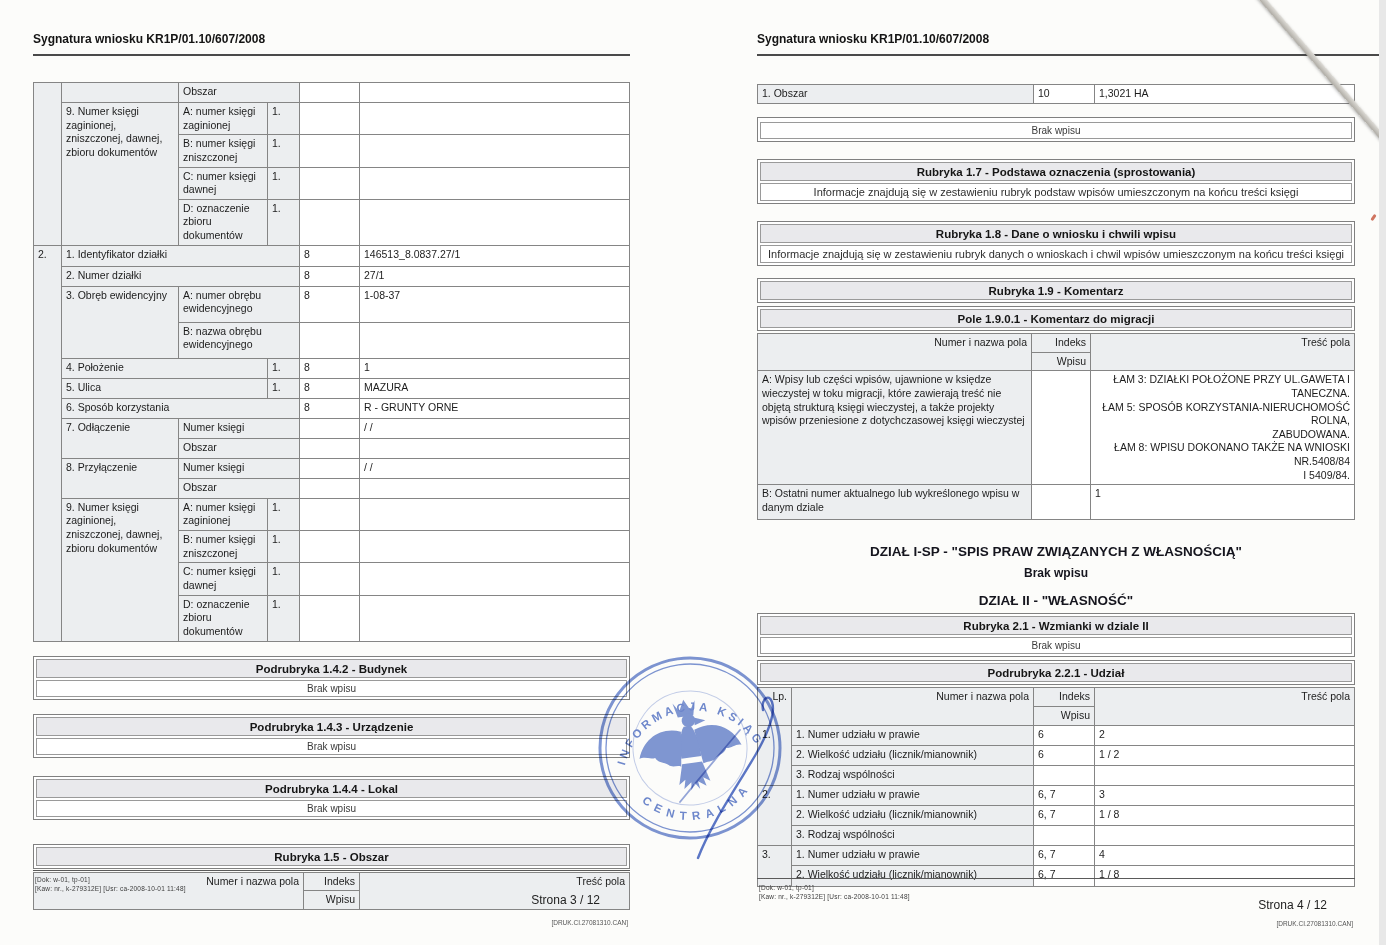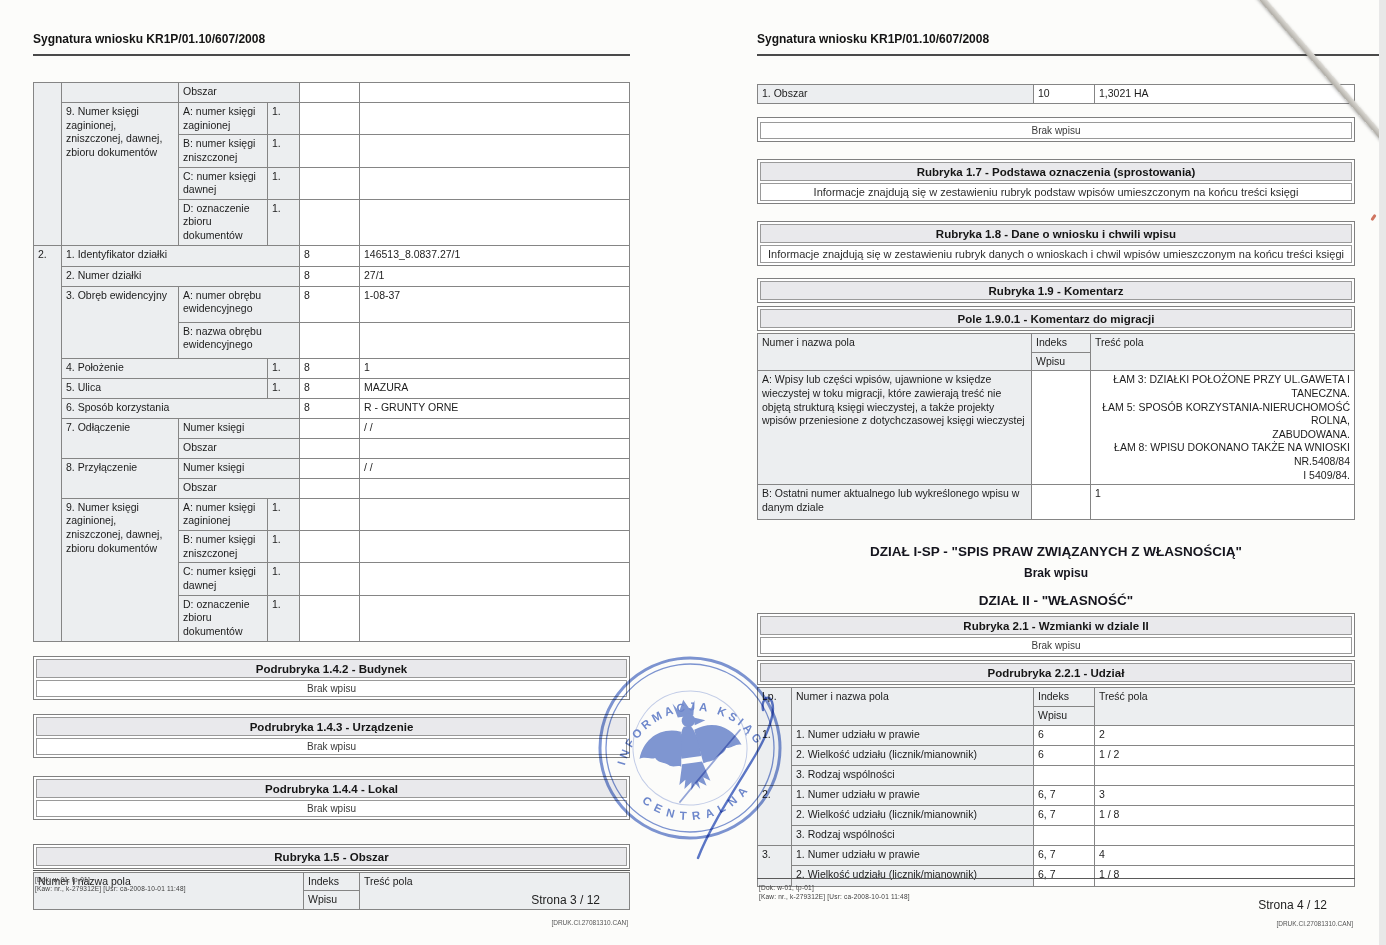--- a/index.html
+++ b/index.html
@@ -12,21 +12,21 @@
   .rule{position:absolute;top:54px;left:0;border-top:2px solid #4a4a4a;width:100%;}
   #page-right .rule{width:622px;}
   .flow{position:absolute;left:0;width:100%;}
   #page-left .flow{top:82px;}
   #page-right .flow{top:84px;}
 
   table.t{border-collapse:collapse;width:100%;table-layout:fixed;border-radius:10px;}
   table.t td{border:1px solid #858585;font-size:10.5px;line-height:1.3;padding:2px 4px;
     vertical-align:top;background:#fff;}
   td.g{background:#eceef0 !important;}
-  td.ctr{text-align:left;vertical-align:middle;}
+  td.ctr{text-align:right;vertical-align:middle;}
   .h20{height:20px}.h21{height:21px}.h28{height:28px}.h32{height:32px}.h36{height:36px}.h42{height:42px}
   .pre{white-space:pre-line;text-align:right;}
   .up{font-size:10px;}
 
   .sec{border:1px solid #808080;background:#fff;padding:2px;}
   .bar{border:1px solid #9a9a9a;background:#e9e9ec;text-align:center;font-weight:bold;
     font-size:11.5px;padding:3px 0 2px;color:#151515;}
   .braki{border:1px solid #9a9a9a;margin-top:2px;text-align:center;font-size:10px;
     color:#3a3a3a;padding:2px 0;}
   .info{border:1px solid #9a9a9a;margin-top:2px;text-align:center;font-size:11px;

